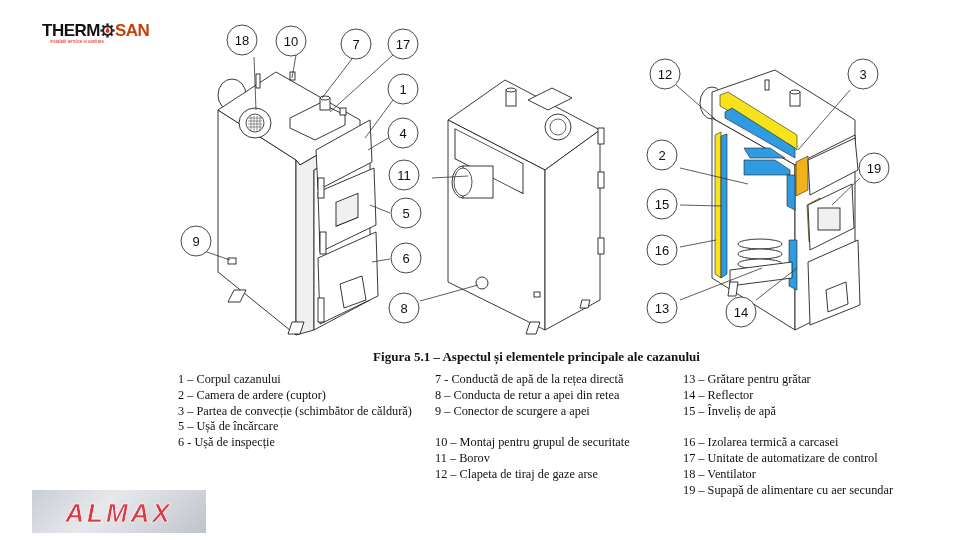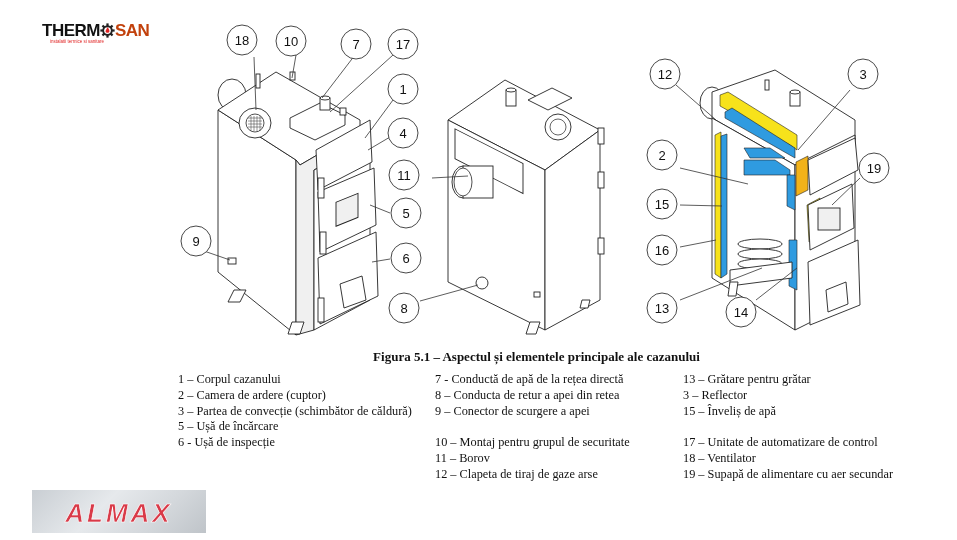--- a/index.html
+++ b/index.html
@@ -271,23 +271,24 @@
   <div>8 – Conducta de retur a apei din retea</div>
   <div>9 – Conector de scurgere a apei</div>
   <div class="gap"></div>
   <div>10 – Montaj pentru grupul de securitate</div>
   <div>11 – Borov</div>
   <div>12 – Clapeta de tiraj de gaze arse</div>
 </div>
 
 <div class="abs legend-col col3">
   <div>13 – Grătare pentru grătar</div>
-  <div>3 – Reflector</div>
+  <div>14 – Reflector</div>
   <div>15 – Înveliș de apă</div>
   <div class="gap"></div>
+  <div>16 – Izolarea termică a carcasei</div>
   <div>17 – Unitate de automatizare de control</div>
   <div>18 – Ventilator</div>
   <div>19 – Supapă de alimentare cu aer secundar</div>
 </div>
 
 <div class="abs almax">
   <div class="almax-text">ALMAX</div>
 </div>
 
 </body></html>

